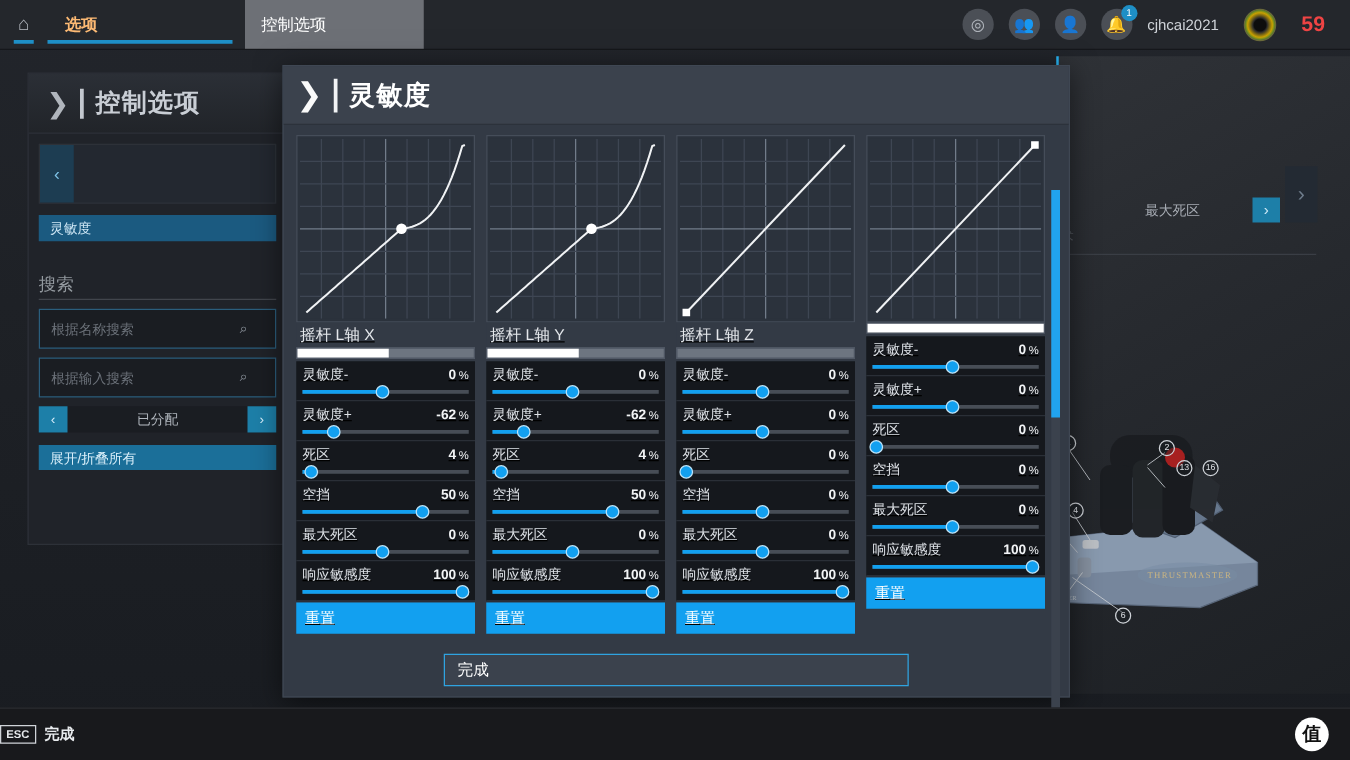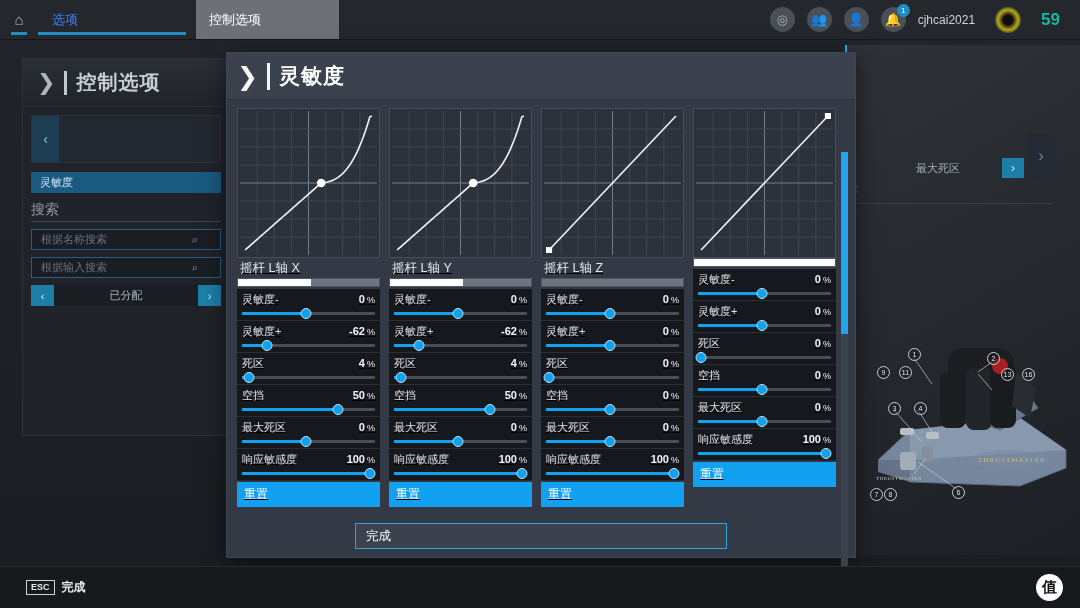--- a/index.html
+++ b/index.html
@@ -45,21 +45,21 @@
   }
   .bg-faint-label {
     position: absolute; left: 848px; top: 182px; color: #53585f; font-size: 11px;
   }
   .bg-divider {
     position: absolute; left: 848px; top: 203px; width: 205px; height: 1px;
     background: #3a3e45;
   }
 
   
-  .device { position: absolute; left: 870px; top: 310px; width: 210px; height: 190px; }
+  .device { position: absolute; left: 810px; top: 310px; width: 210px; height: 190px; }
   .dev-callout {
     position: absolute; width: 13px; height: 13px; border-radius: 50%;
     border: 1px solid #cfd3d8; color: #dfe2e6; font-size: 7px;
     display: flex; align-items: center; justify-content: center;
     background: rgba(26,29,34,.4);
   }
 
   
   .topbar {
     position: absolute; left: 0; top: 0; width: 1080px; height: 40px;
@@ -70,21 +70,21 @@
     width: 38px; display: flex; align-items: center; justify-content: center;
     position: relative;
   }
   .home-glyph { color: #b6bbc2; font-size: 15px; }
   .home-btn::after {
     content: ""; position: absolute; left: 11px; right: 11px; bottom: 4px;
     height: 3px; background: #1e8fc6;
   }
   .tab-opt {
     min-width: 148px; display: flex; align-items: center; padding: 0 14px;
-    color: #3b82f6; font-size: 13px; position: relative;
+    color: #fdba74; font-size: 13px; position: relative; font-weight: bold;
   }
   .tab-opt::after {
     content: ""; position: absolute; left: 0; right: 0; bottom: 4px;
     height: 3px; background: #1e8fc6;
   }
   .tab-ctrl {
     width: 143px; margin-left: 10px; background: #6d7076;
     display: flex; align-items: center; padding: 0 13px;
     color: #ffffff; font-size: 13px;
   }
@@ -100,21 +100,21 @@
     border-radius: 50%; background: #1e8fc6; color: #fff; font-size: 8px;
     display: flex; align-items: center; justify-content: center;
     font-family: "Liberation Sans", sans-serif;
   }
   .username { color: #cfd3d8; font-size: 12px; padding-right: 8px; }
   .avatar {
     width: 26px; height: 26px; border-radius: 50%;
     background: radial-gradient(circle at 50% 50%, #0d0d0d 28%, #2b2b2b 34%, #c8a000 58%, #2a7a3a 75%, #8b1f6b 100%);
     border: 1px solid #6a6a3a;
   }
-  .score { color: #14b8a6; font-size: 17px; font-weight: bold; padding: 0 10px 0 8px; }
+  .score { color: #ef4444; font-size: 17px; font-weight: bold; padding: 0 10px 0 8px; }
 
   
   .sidebar {
     position: absolute; left: 22px; top: 58px; width: 208px; height: 378px;
     background: #202329; border: 1px solid #2d3138;
   }
   .sb-title {
     height: 48px; display: flex; align-items: center; gap: 9px;
     padding: 0 0 0 14px; background: linear-gradient(180deg,#2b2f36,#212429);
     border-bottom: 1px solid #2d3138;
@@ -132,25 +132,25 @@
   }
   .sb-sel-mid { flex: 1; display: flex; flex-direction: column; align-items: center; justify-content: center; }
   .sb-sel-main { color: #d2d7dd; font-size: 13px; font-weight: bold; }
   .sb-sel-line { width: 140px; height: 1px; background: #8a8f96; margin: 2px 0 2px; }
   .sb-sel-sub { color: #8e949c; font-size: 10px; }
   .sb-active {
     margin: 9px 8px 0 8px; height: 21px; background: #1b5a80;
     color: #cfe7f5; font-size: 11px; display: flex; align-items: center; padding-left: 9px;
   }
   .sb-section {
-    margin: 8px 8px 0 8px; color: #93999f; font-size: 14px;
+    margin: 26px 8px 0 8px; color: #93999f; font-size: 14px;
     padding-bottom: 2px; border-bottom: 1px solid #41454c;
   }
   .sb-input {
-    margin: 7px 8px 0 8px; height: 21px; background: #1a1d22;
+    margin: 7px 8px 0 8px; height: 32px; background: #1a1d22;
     border: 1px solid #2b5e7d; display: flex; align-items: center;
     padding: 0 22px 0 9px; position: relative;
   }
   .sb-input-txt { color: #6b7179; font-size: 11px; flex: 1; }
   .sb-mag { color: #8a919a; font-size: 11px; }
   .sb-drop {
     margin: 7px 8px 0 8px; height: 21px; background: #1a1d22;
     border: 1px solid #2b5e7d; display: flex; align-items: center;
     padding-left: 9px; position: relative;
   }
@@ -243,21 +243,21 @@
     padding-left: 10px;
   }
 
   
   .bottombar {
     position: absolute; left: 0; bottom: 0; width: 1080px; height: 42px;
     background: #18191c; border-top: 1px solid #2a2c30;
     display: flex; align-items: center;
   }
   .esc-key {
-    margin-left: 26px; border: 1px solid #cfd3d8; color: #e6e9ec;
+    border: 1px solid #cfd3d8; color: #e6e9ec;
     font-size: 9px; font-weight: bold; padding: 1px 4px; line-height: 1.2;
   }
   .esc-label { color: #e8ebee; font-size: 12px; margin-left: 7px; font-weight: bold; }
   .wm { margin-left: auto; display: flex; align-items: center; gap: 9px; padding-right: 17px; }
   .wm-logo {
     width: 27px; height: 27px; border-radius: 50%; background: #ffffff;
     color: #111; font-size: 15px; font-weight: bold;
     display: flex; align-items: center; justify-content: center;
   }
   .wm-text { color: #ffffff; font-size: 21px; font-weight: bold; letter-spacing: 1px; }
@@ -374,20 +374,23 @@
       <span class="sb-mag">⌕</span>
     </div>
 
 
     <div class="sb-filter">
       <div class="sb-f-arrow">‹</div>
       <div class="sb-f-mid">已分配</div>
       <div class="sb-f-arrow">›</div>
     </div>
 
+    <div class="sb-expand">
+      <span>展开/折叠所有</span>
+    </div>
   </div>
 
   <div class="modal">
     <div class="modal-head">
       <span class="mh-chev">❯</span>
       <span class="mh-bar"></span>
       <span class="mh-title">灵敏度</span>
     </div>
 
     <div class="modal-body">

